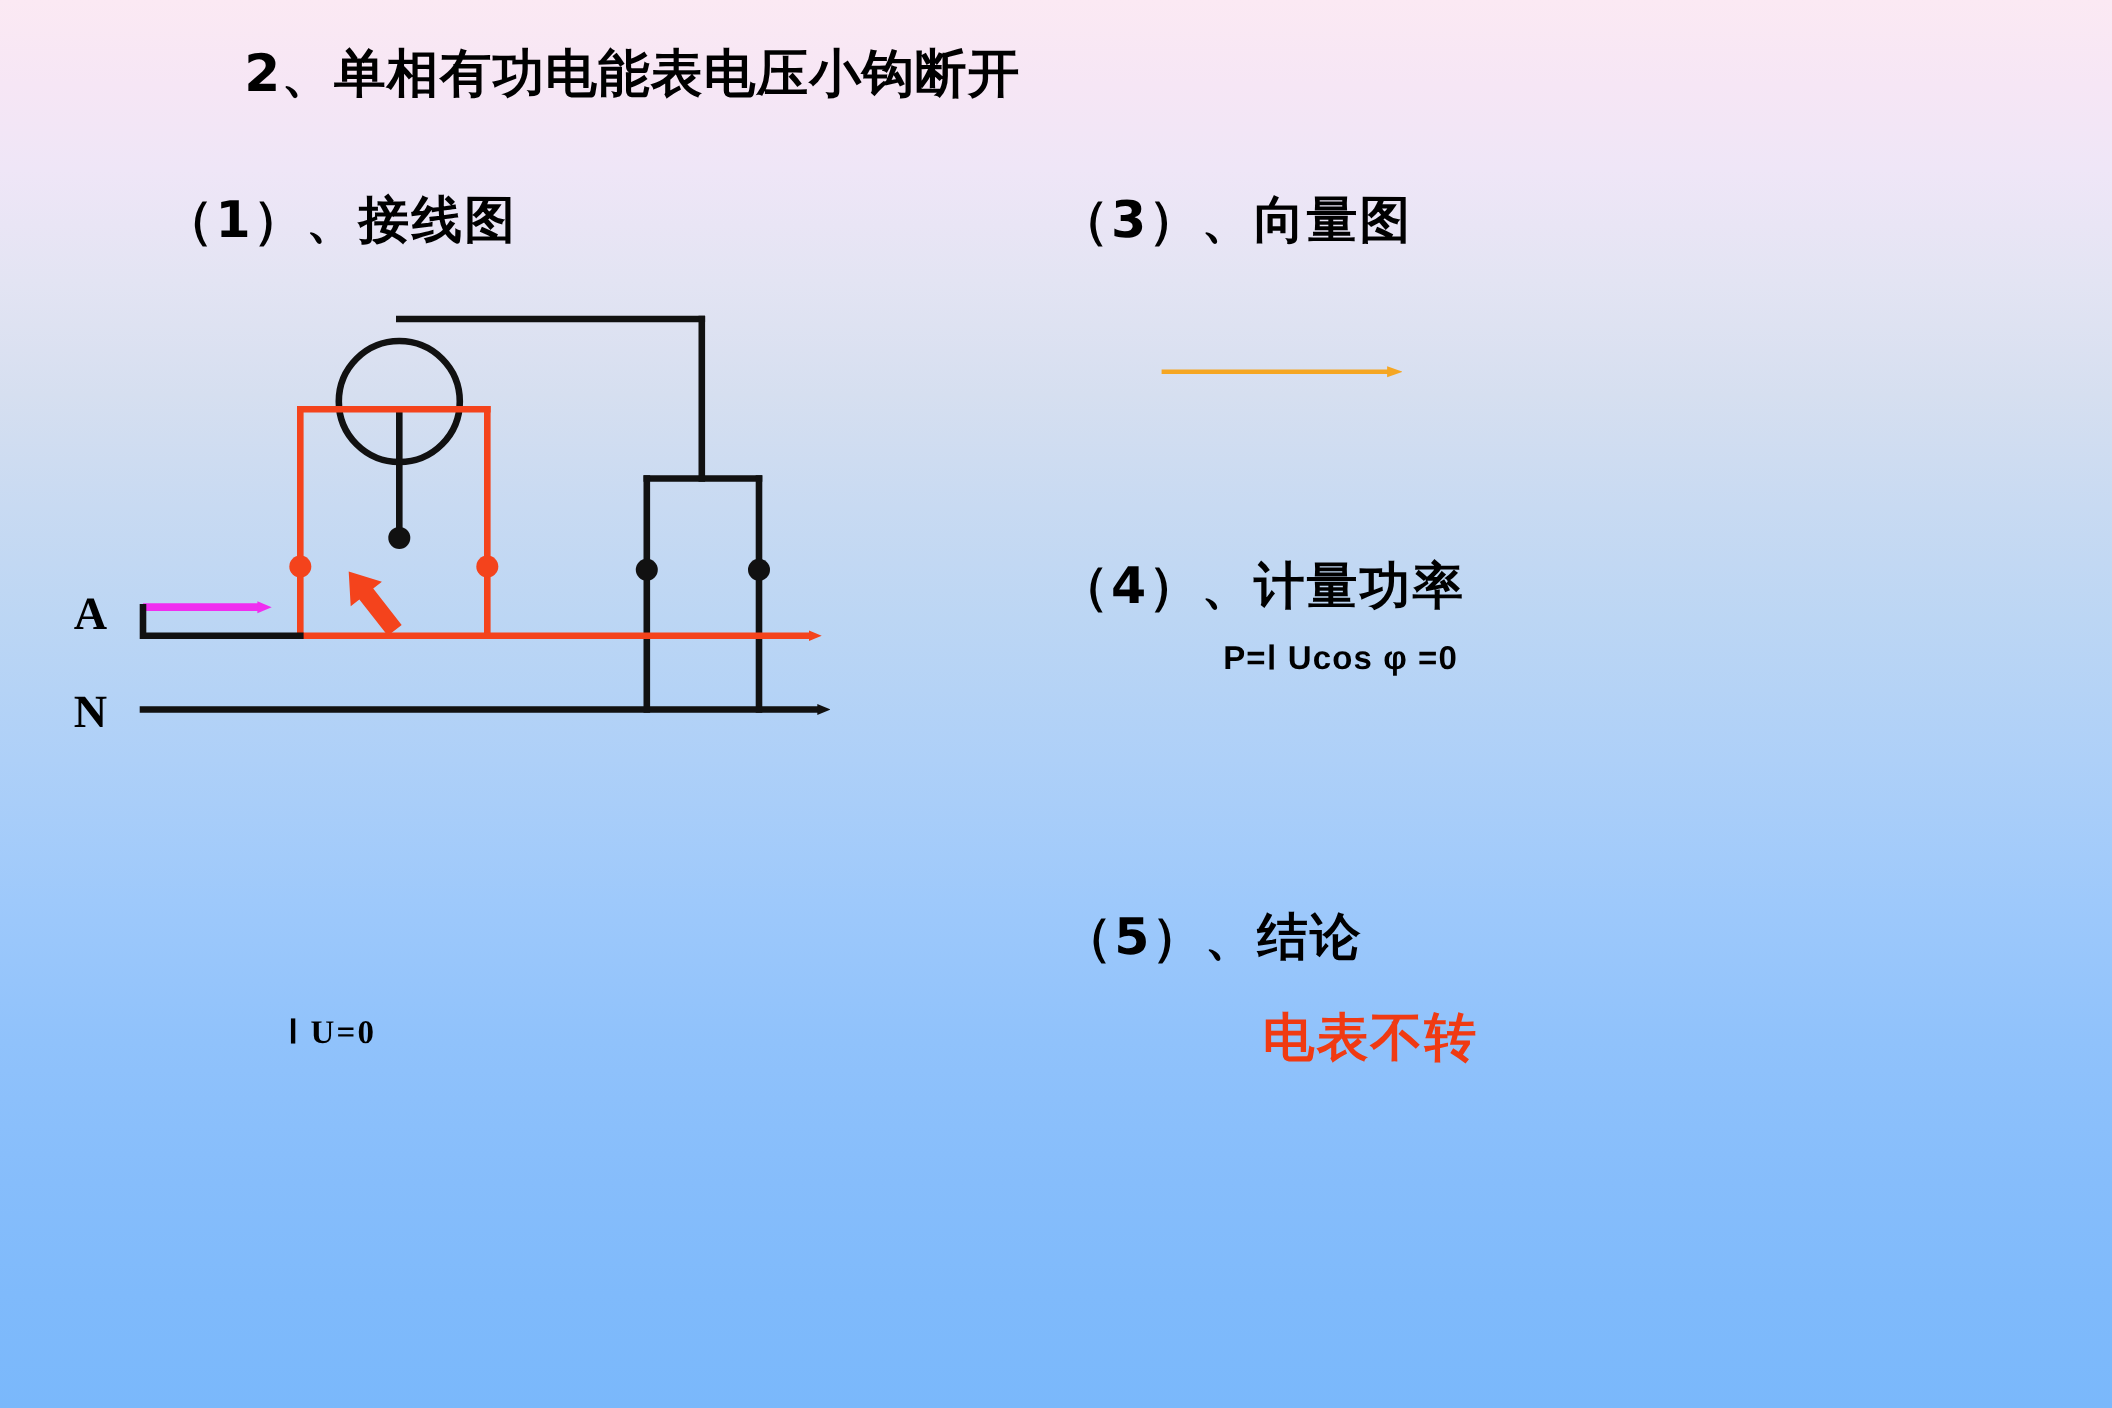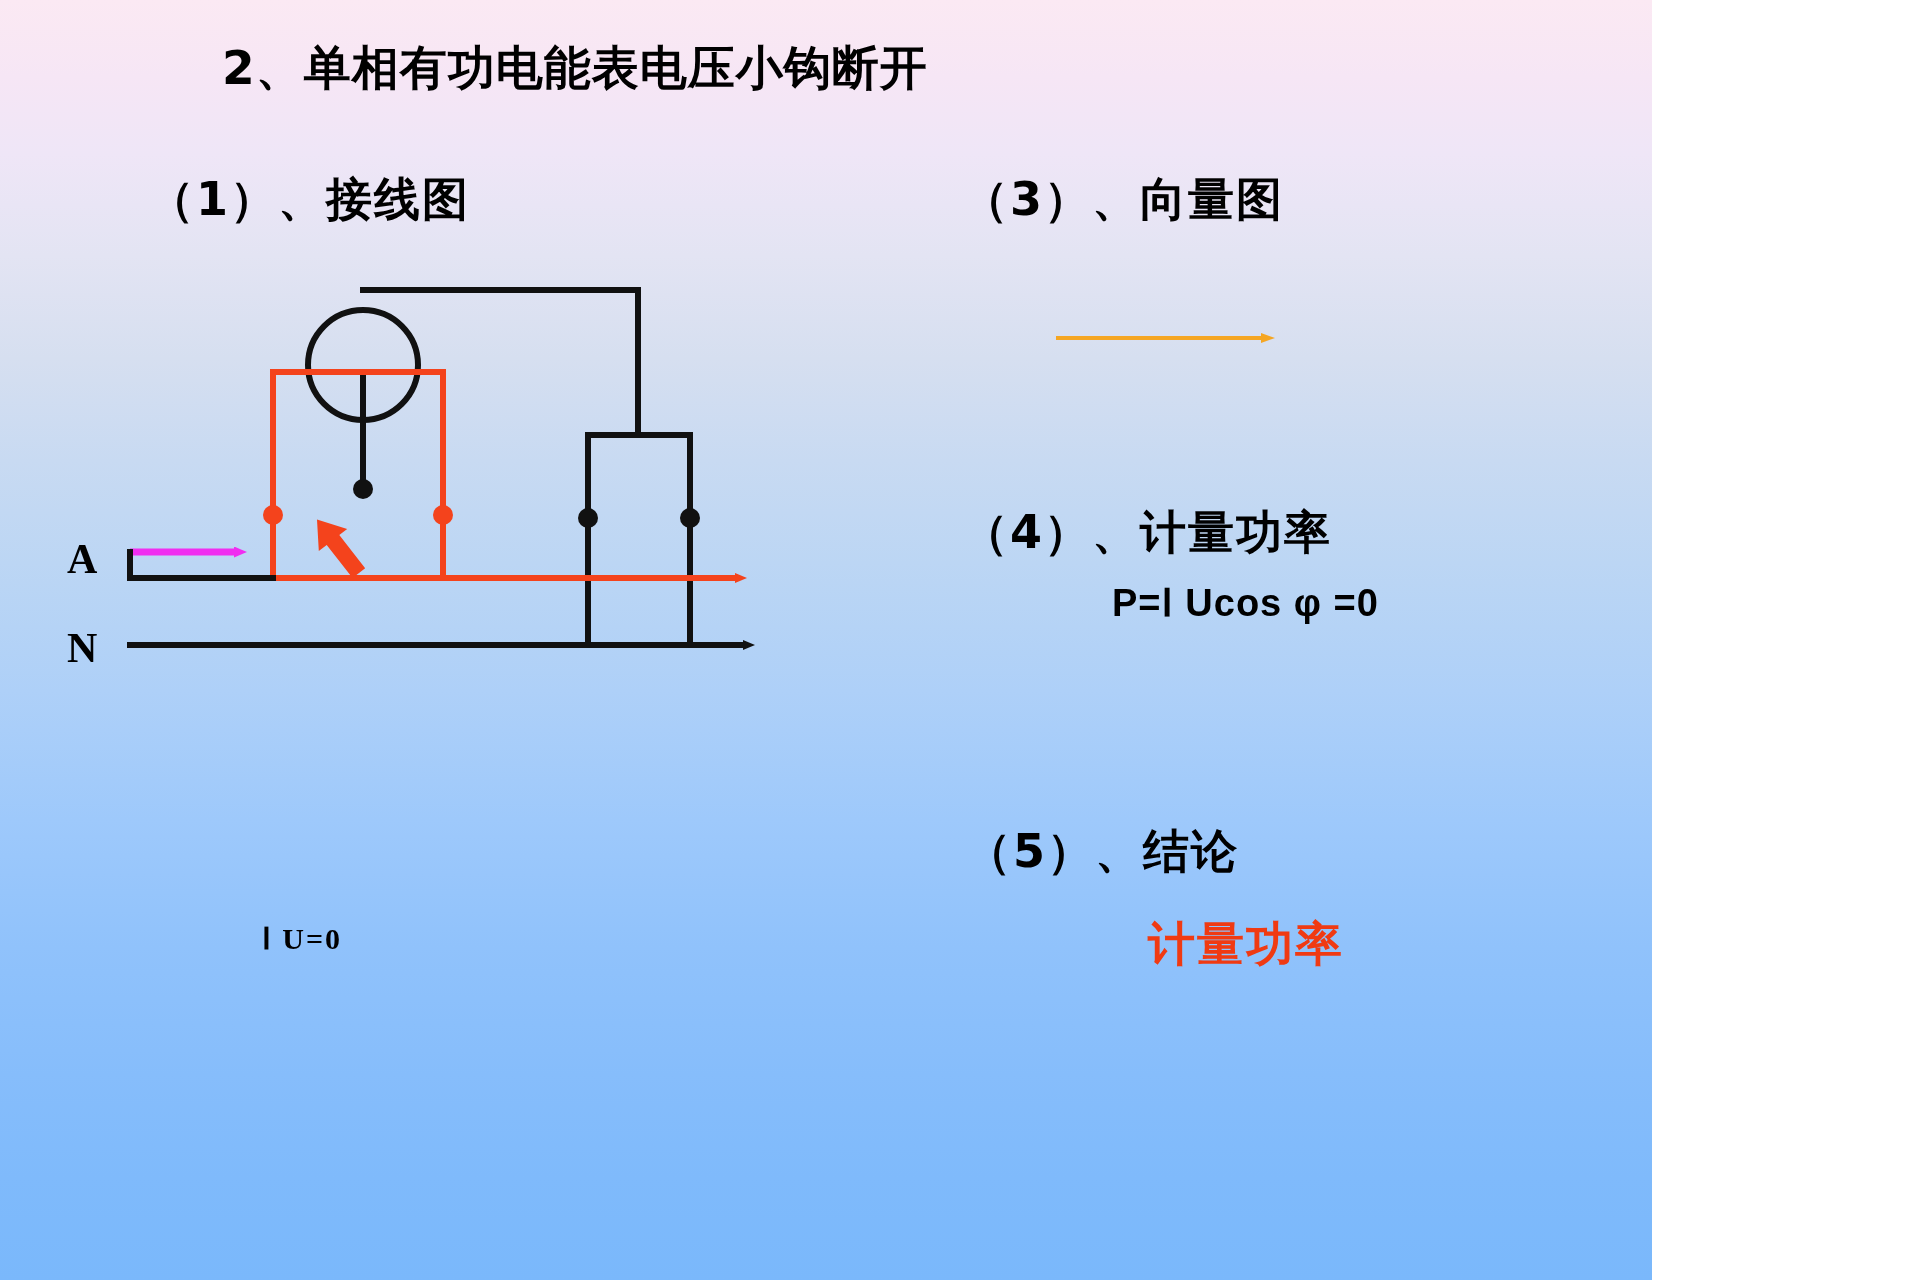--- a/index.html
+++ b/index.html
@@ -7,21 +7,21 @@
     padding: 0;
   }
   body {
     width: 1920px;
     height: 1280px;
     font-family: "DejaVu Sans", "Liberation Sans", sans-serif;
     overflow: hidden;
   }
   #slide {
     position: relative;
-    width: 1652px;
+    width: 1920px;
     height: 1280px;
     background: linear-gradient(to bottom,
         #fbe9f3 0%,
         #f6e6f5 6%,
         #efe6f7 12%,
         #e3e4f3 20%,
         #d6dff0 28%,
         #c8daf2 36%,
         #bcd6f4 44%,
         #aed0f8 54%,
@@ -64,21 +64,21 @@
     top: 884px;
     font-size: 30px;
     font-weight: bold;
     font-family: "Liberation Serif", serif;
     letter-spacing: 2px;
     margin-top: 40px;
   }
   #formula-power {
     left: 1112px;
     top: 584px;
-    font-size: 38px;
+    font-size: 30px;
     font-weight: bold;
     font-family: "Liberation Sans", sans-serif;
     letter-spacing: 1px;
   }
   #conclusion {
     left: 1148px;
     top: 920px;
     font-size: 47px;
     font-weight: bold;
     color: #f03a12;
@@ -133,21 +133,21 @@
   <div class="txt section-head" id="head3">（3）、向量图</div>
 
   <div class="txt section-head" id="head4">（4）、计量功率</div>
 
   <div class="txt section-head" id="head5">（5）、结论</div>
 
   <div class="txt" id="formula-principle">Ⅰ U=0</div>
 
   <div class="txt" id="formula-power">P=Ⅰ Ucos φ =0</div>
 
-  <div class="txt" id="conclusion">计量功率</div>
+  <div class="txt" id="conclusion">电表不转</div>
 
   <div class="txt" id="label-a">A</div>
 
   <div class="txt" id="label-n">N</div>
 
 
   <svg id="circuit-svg" viewBox="0 0 1920 1280">
 
     <defs>
       <marker id="arrowBlack" markerWidth="12" markerHeight="12" refX="1" refY="5" orient="auto" markerUnits="userSpaceOnUse">

